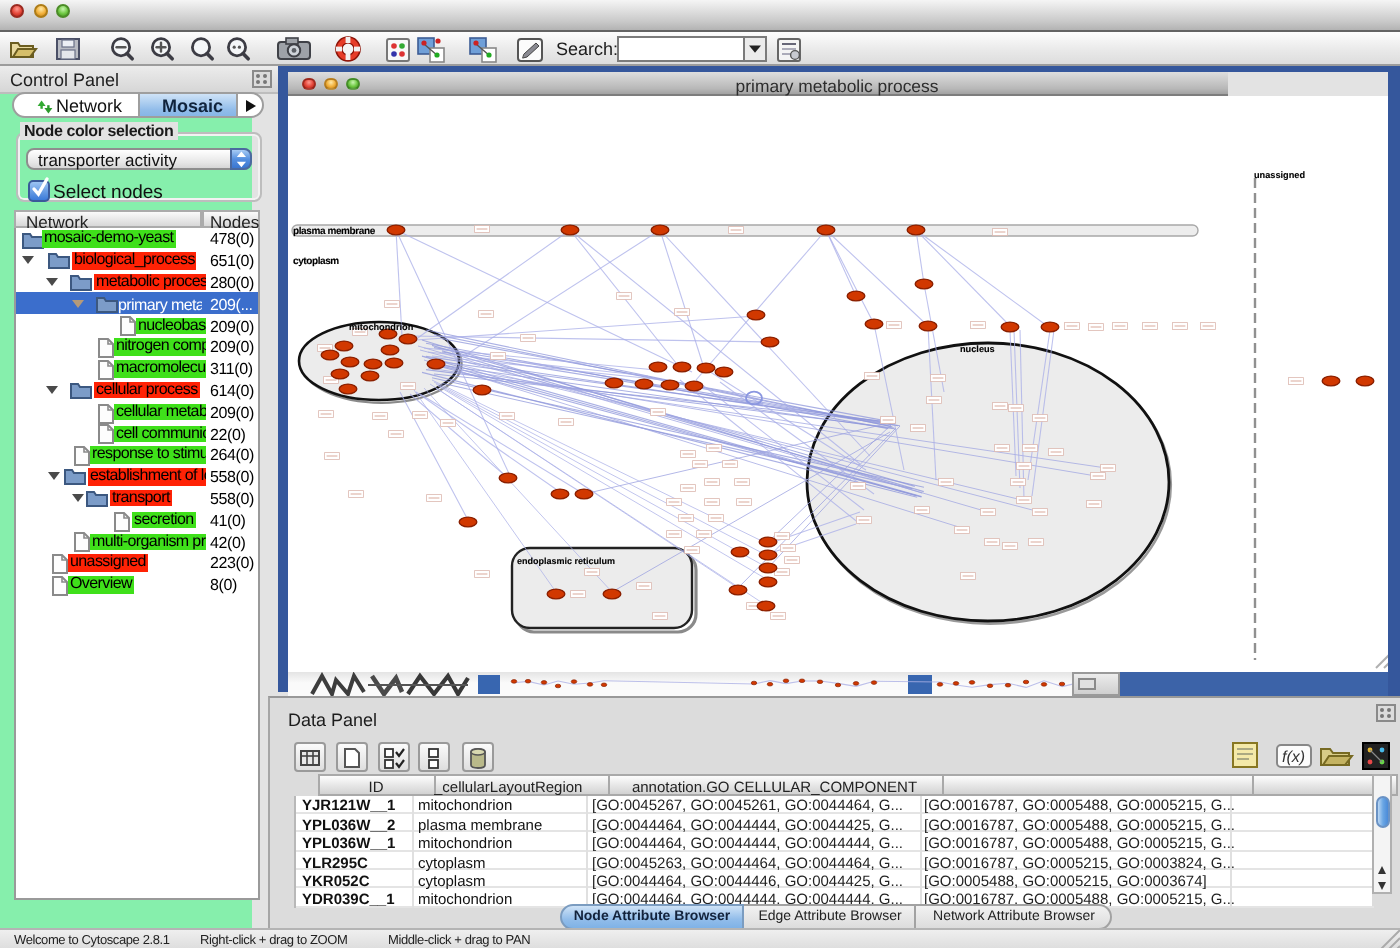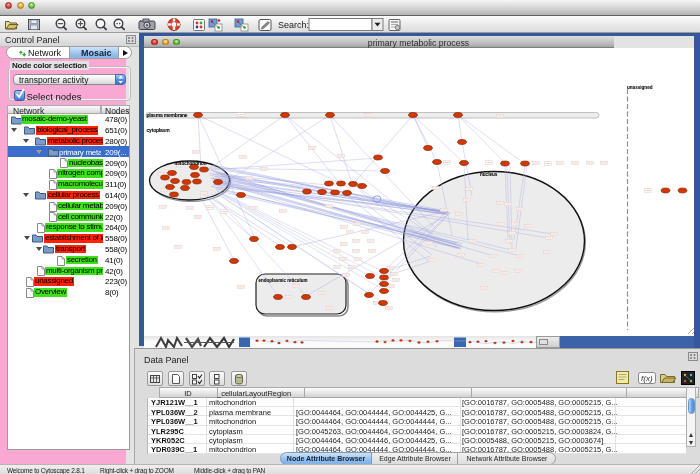--- a/index.html
+++ b/index.html
@@ -76,21 +76,21 @@
  <rect x="372" y="2.5" width="11" height="12" fill="#ececec" stroke="#7b7b7b" stroke-width="1"></rect>
  <path d="M374.5 6.8 L380.5 6.8 L377.5 10.4 Z" fill="#222"></path>
  <rect x="389" y="3.5" width="11" height="11" rx="1" fill="#f4f4f4" stroke="#666" stroke-width="1"></rect>
  <line x1="391" y1="6" x2="398" y2="6" stroke="#667" stroke-width="1"></line>
  <line x1="391" y1="8.5" x2="398" y2="8.5" stroke="#99a" stroke-width="0.8"></line>
  <line x1="391" y1="11" x2="396" y2="11" stroke="#99a" stroke-width="0.8"></line>
  <circle cx="397.5" cy="11.5" r="2.2" fill="#c8cad0" stroke="#555" stroke-width="0.7"></circle>
 </svg>
 </div>
 
-<div class="abs" style="left:0;top:33px;width:126px;height:431px;background:#f9a8d4;">
+<div class="abs" style="left:0;top:33px;width:126px;height:431px;background:#86efac;">
  <div class="abs" style="left:0;top:0;width:139px;height:14px;background:linear-gradient(#ececec,#d6d6d6);border-bottom:1px solid #bdbdbd;">
    <div class="abs" style="left:5px;top:2px;font-size:9px;color:#1e1e1e;">Control Panel</div>
    <svg class="abs" style="left:126px;top:2px" width="10" height="9">
         <rect x="0.5" y="0.5" width="9" height="8" fill="#dcdcdc" stroke="#8a8a8a"></rect>
         <circle cx="3" cy="3" r="1" fill="#777"></circle>
         <circle cx="6.5" cy="3" r="1" fill="#777"></circle>
         <circle cx="3" cy="6" r="1" fill="#777"></circle>
         <circle cx="6.5" cy="6" r="1" fill="#777"></circle>
       </svg>
  </div>
@@ -700,29 +700,31 @@
       <circle cx="5" cy="11" r="1.2" fill="#e84848"></circle>
       <circle cx="11" cy="11" r="1.2" fill="#68d848"></circle>
       <line x1="5" y1="5" x2="11" y2="11" stroke="#888" stroke-width="0.6"></line>
     </svg>
 <div class="abs" style="left:24px;top:38px;width:545px;height:10.5px;padding-left:12px;">
       <div class="abs" style="left:0px;top:0;width:58px;height:10.5px;background:linear-gradient(#fdfdfd,#d2d2d2);border:1px solid #a9a9a9;border-right:none;"></div>
       <div class="abs" style="left:0px;top:1.5px;width:58px;text-align:center;font-size:7.5px;color:#222;white-space:nowrap;overflow:hidden;">ID</div>
       <div class="abs" style="left:58px;top:0;width:87px;height:10.5px;background:linear-gradient(#fdfdfd,#d2d2d2);border:1px solid #a9a9a9;border-right:none;"></div>
       <div class="abs" style="left:58px;top:1.5px;width:87px;text-align:left;font-size:7.5px;color:#222;white-space:nowrap;overflow:hidden;">_cellularLayoutRegion</div>
       <div class="abs" style="left:145px;top:0;width:166.5px;height:10.5px;background:linear-gradient(#fdfdfd,#d2d2d2);border:1px solid #a9a9a9;border-right:none;"></div>
+      <div class="abs" style="left:145px;top:1.5px;width:166.5px;text-align:center;font-size:7.5px;color:#222;white-space:nowrap;overflow:hidden;">annotation.GO CELLULAR_COMPONENT</div>
       <div class="abs" style="left:311.5px;top:0;width:155.5px;height:10.5px;background:linear-gradient(#fdfdfd,#d2d2d2);border:1px solid #a9a9a9;border-right:none;"></div>
       <div class="abs" style="left:467px;top:0;width:71.5px;height:10.5px;background:linear-gradient(#fdfdfd,#d2d2d2);border:1px solid #a9a9a9;border-right:none;"></div>
       <div class="abs" style="left:467px;top:1.5px;width:71.5px;text-align:center;font-size:7.5px;color:#222;white-space:nowrap;overflow:hidden;"></div>
       <div class="abs" style="left:538.5px;top:0;width:0;height:10.5px;border-right:1px solid #a9a9a9;"></div>
     </div>
     <div class="abs" style="left:12px;top:48.5px;width:538.5px;height:56.5px;background:#fff;border-left:1px solid #b8b8b8;">
       <div class="abs" style="left:0;top:0.0px;width:538.5px;height:9.4px;border-bottom:1px solid #e4e4e4;"></div>
       <div class="abs" style="left:3px;top:0.8px;font-size:7.5px;font-weight:bold;color:#111;white-space:nowrap;">YJR121W__1</div>
       <div class="abs" style="left:61px;top:0.8px;font-size:7.5px;color:#111;white-space:nowrap;">mitochondrion</div>
+      <div class="abs" style="left:148px;top:0.8px;font-size:7.5px;color:#222;white-space:nowrap;">[GO:0045267, GO:0045261, GO:0044464, G...</div>
       <div class="abs" style="left:314px;top:0.8px;font-size:7.5px;color:#222;white-space:nowrap;">[GO:0016787, GO:0005488, GO:0005215, G...</div>
       <div class="abs" style="left:0;top:9.4px;width:538.5px;height:9.4px;border-bottom:1px solid #e4e4e4;"></div>
       <div class="abs" style="left:3px;top:10.2px;font-size:7.5px;font-weight:bold;color:#111;white-space:nowrap;">YPL036W__2</div>
       <div class="abs" style="left:61px;top:10.2px;font-size:7.5px;color:#111;white-space:nowrap;">plasma membrane</div>
       <div class="abs" style="left:148px;top:10.2px;font-size:7.5px;color:#222;white-space:nowrap;">[GO:0044464, GO:0044444, GO:0044425, G...</div>
       <div class="abs" style="left:314px;top:10.2px;font-size:7.5px;color:#222;white-space:nowrap;">[GO:0016787, GO:0005488, GO:0005215, G...</div>
       <div class="abs" style="left:0;top:18.8px;width:538.5px;height:9.4px;border-bottom:1px solid #e4e4e4;"></div>
       <div class="abs" style="left:3px;top:19.6px;font-size:7.5px;font-weight:bold;color:#111;white-space:nowrap;">YPL036W__1</div>
       <div class="abs" style="left:61px;top:19.6px;font-size:7.5px;color:#111;white-space:nowrap;">mitochondrion</div>
       <div class="abs" style="left:148px;top:19.6px;font-size:7.5px;color:#222;white-space:nowrap;">[GO:0044464, GO:0044444, GO:0044444, G...</div>

